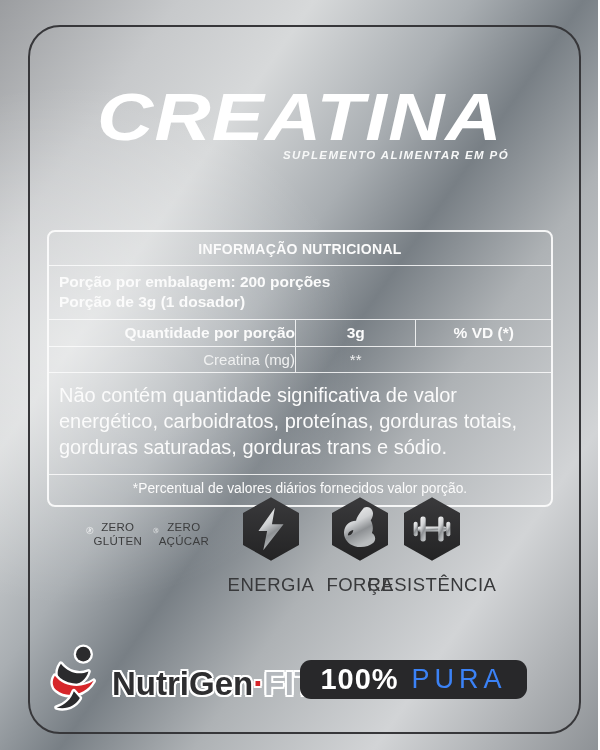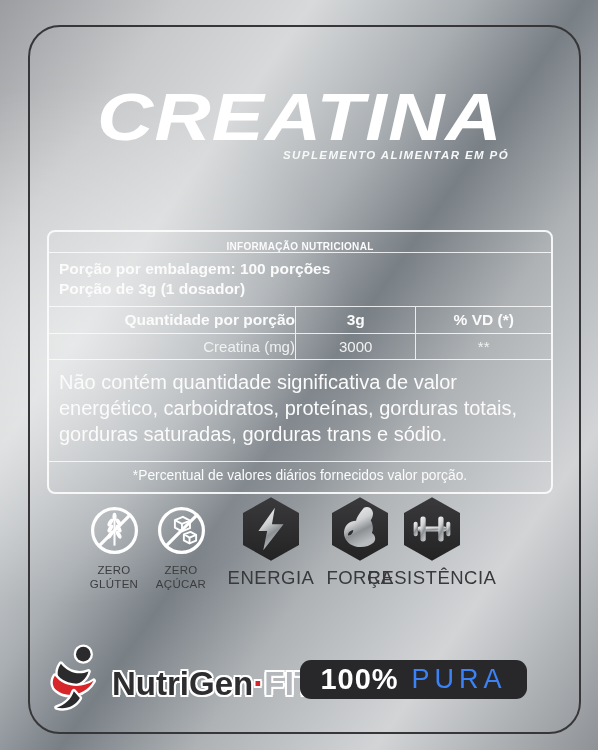--- a/index.html
+++ b/index.html
@@ -35,53 +35,53 @@
     letter-spacing:1.4px;color:#f7f8f8;white-space:nowrap;
   }
 
   
   .nutri-table{
     position:absolute;left:47px;top:230px;width:506px;
     border:2px solid rgba(252,252,252,.92);border-radius:8px;
     color:#fbfbfb;box-sizing:border-box;
   }
   .nt-heading{
-    text-align:center;font-weight:bold;font-size:10px;
-    padding:9px 0 0;border-bottom:1.5px solid rgba(252,252,252,.85);
+    text-align:center;font-weight:bold;font-size:14px;
+    padding:9px 0 8px;border-bottom:1.5px solid rgba(252,252,252,.85);
     letter-spacing:.3px;
   }
   .nt-serving{
     font-weight:bold;font-size:15.5px;line-height:1.28;
     padding:6px 10px 7px;border-bottom:1.5px solid rgba(252,252,252,.85);
   }
   .nt-row{display:grid;grid-template-columns:49% 24% 27%;}
   .nt-row>div{padding:4px 0;box-sizing:border-box;}
   .nt-row .c1{padding-left:10px;text-align:right;}
   .nt-row .c2,.nt-row .c3{text-align:center;border-left:1.5px solid rgba(252,252,252,.85);}
   .nt-head-row{font-weight:bold;font-size:15.5px;border-bottom:1.5px solid rgba(252,252,252,.85);}
   .nt-data-row{font-size:15px;color:#f0f1f1;border-bottom:1.5px solid rgba(252,252,252,.85);}
   .nt-note{font-size:20px;line-height:1.32;padding:9px 10px 13px;}
   .nt-foot{
     border-top:1.5px solid rgba(252,252,252,.85);
     text-align:center;font-size:13.8px;padding:6px 0 9px;
   }
 
   
   .claims{position:absolute;left:86px;top:505px;display:flex;gap:11px;}
-  .claim{display:flex;flex-direction:column;align-items:center;width:56px;}
+  .claim{display:flex;flex-direction:row;align-items:center;width:56px;}
   .claim svg{width:51px;height:51px;display:block;}
   .claim-label{
     margin-top:7px;font-size:11.5px;color:#3c3d3e;text-align:center;
     line-height:1.22;letter-spacing:.3px;white-space:nowrap;
   }
 
   
   .feature{position:absolute;top:497px;display:flex;flex-direction:column;align-items:center;}
   .feature svg{width:56px;height:64px;display:block;}
-  .feature-label{margin-top:6px;font-size:18.5px;color:#38393b;letter-spacing:.5px;white-space:nowrap;}
+  .feature-label{margin-top:13px;font-size:18.5px;color:#38393b;letter-spacing:.5px;white-space:nowrap;}
   .feat-energia{left:211px;width:120px;}
   .feat-forca{left:301px;width:118px;}
   .feat-resistencia{left:368px;width:128px;text-align:right;}
 
   
   .brand{position:absolute;left:48px;top:640px;width:250px;height:86px;}
   .brand svg{position:absolute;left:0;top:2px;width:62px;height:76px;}
   .wordmark{
     position:absolute;left:64px;top:25px;font-size:33px;font-weight:bold;
     white-space:nowrap;letter-spacing:0;
@@ -108,31 +108,30 @@
 <div class="stage">
 
   <div class="border-frame"></div>
 
   <div class="title">CREATINA</div>
   <div class="subtitle">SUPLEMENTO ALIMENTAR EM PÓ</div>
 
   <div class="nutri-table">
     <div class="nt-heading">INFORMAÇÃO NUTRICIONAL</div>
     <div class="nt-serving">
-      <div>Porção por embalagem: 100 porções</div>
+      <div>Porção por embalagem: 200 porções</div>
       <div>Porção de 3g (1 dosador)</div>
     </div>
     <div class="nt-row nt-head-row">
       <div class="c1">Quantidade por porção</div>
       <div class="c2">3g</div>
       <div class="c3">% VD (*)</div>
     </div>
     <div class="nt-row nt-data-row">
       <div class="c1">Creatina (mg)</div>
-      <div class="c2">3000</div>
       <div class="c3">**</div>
     </div>
     <div class="nt-note">Não contém quantidade significativa de valor energético, carboidratos, proteínas, gorduras totais, gorduras saturadas, gorduras trans e sódio.</div>
     <div class="nt-foot">*Percentual de valores diários fornecidos valor porção.</div>
   </div>
 
   <div class="claims">
     <div class="claim">
       <svg viewBox="0 0 54 54">
         <line x1="11" y1="43" x2="43" y2="11" stroke="#ffffff" stroke-width="3.4"></line>

